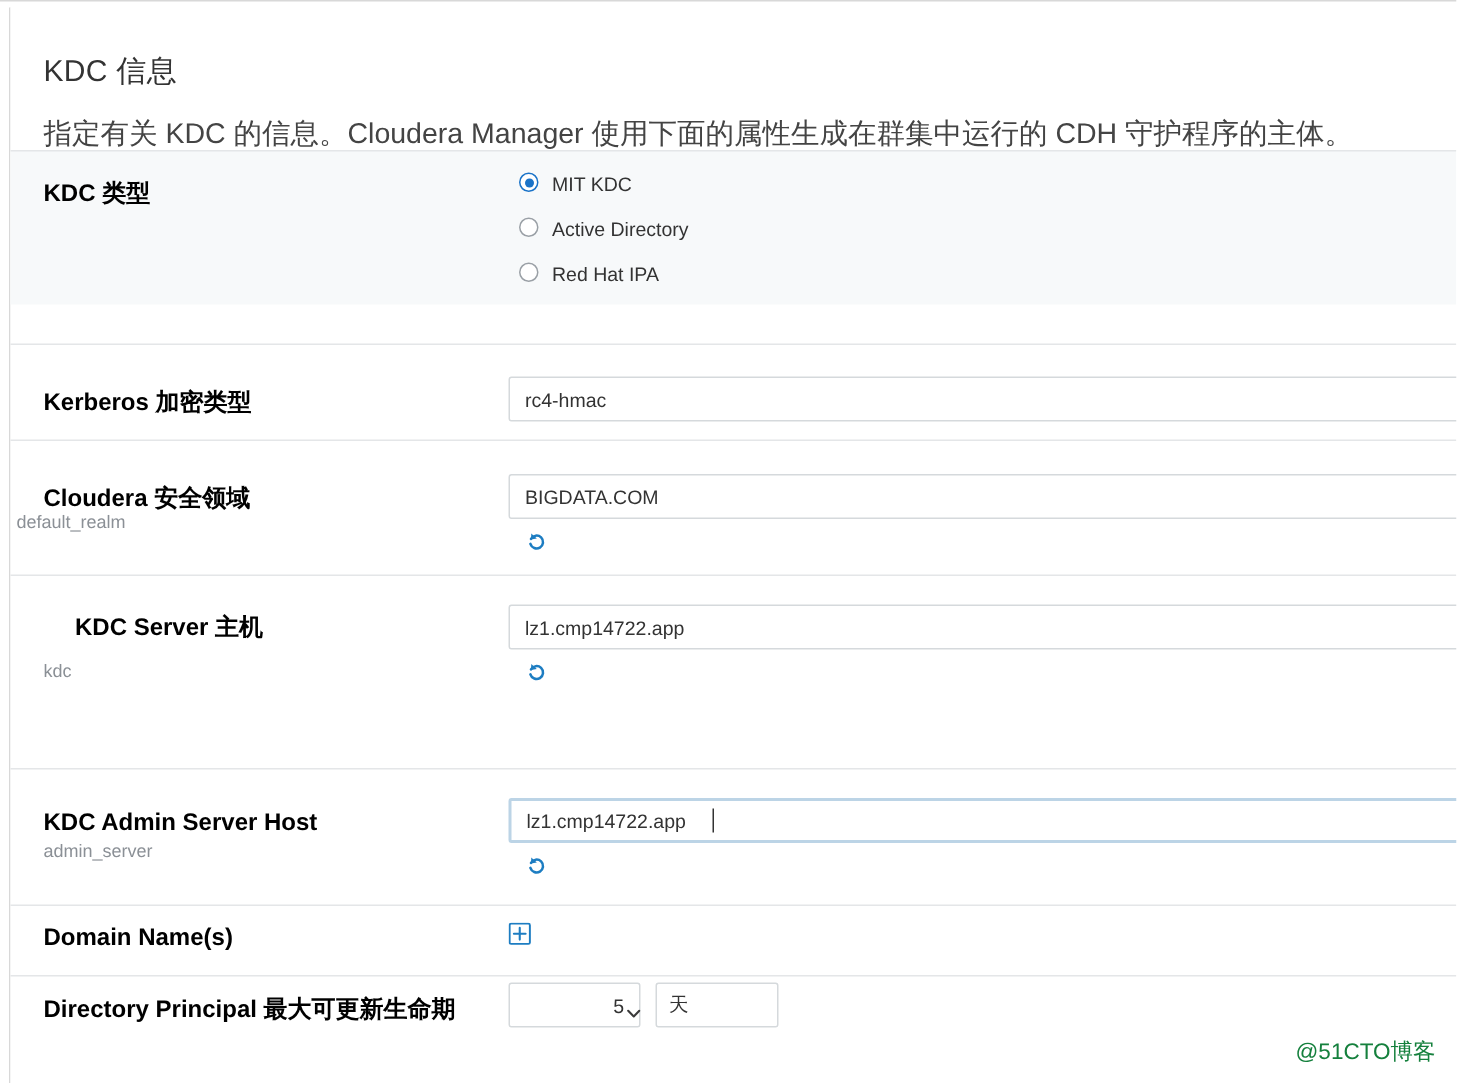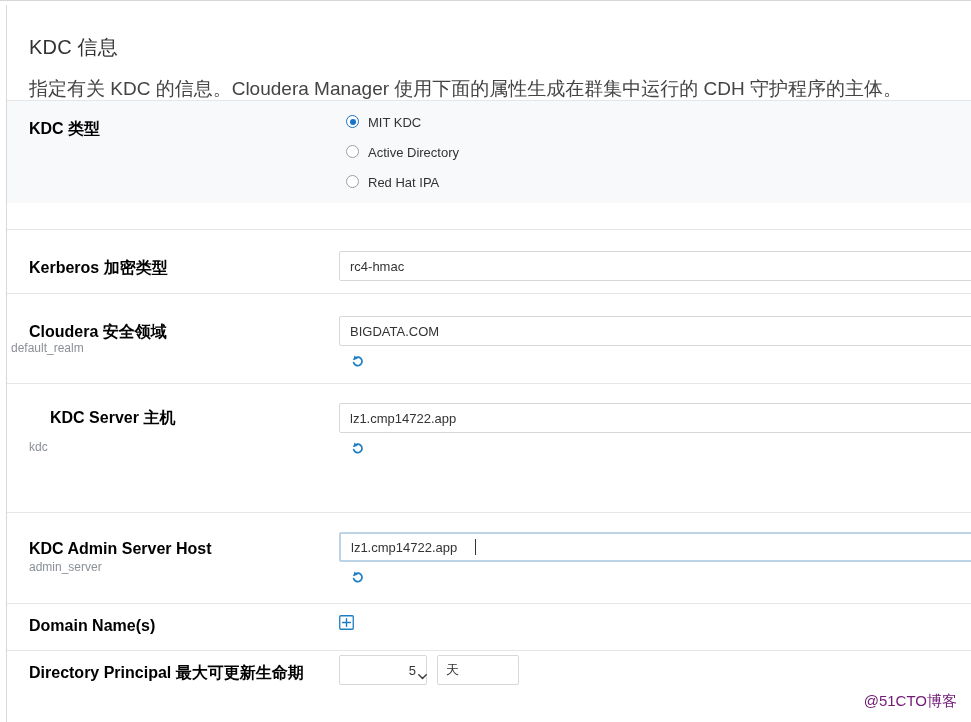--- a/index.html
+++ b/index.html
@@ -188,21 +188,21 @@
     position: absolute;
     right: 10px; top: 11px;
     width: 9px; height: 6px;
     pointer-events: none;
   }
 
   .watermark {
     position: absolute;
     right: 14px; bottom: 12px;
     font-size: 15px;
-    color: #701a75;
+    color: #15803d;
     white-space: nowrap;
     user-select: none;
   }
 </style>
 </head>
 <body>
 
 <div id="page">
 
   <div class="panel-rule"></div>

